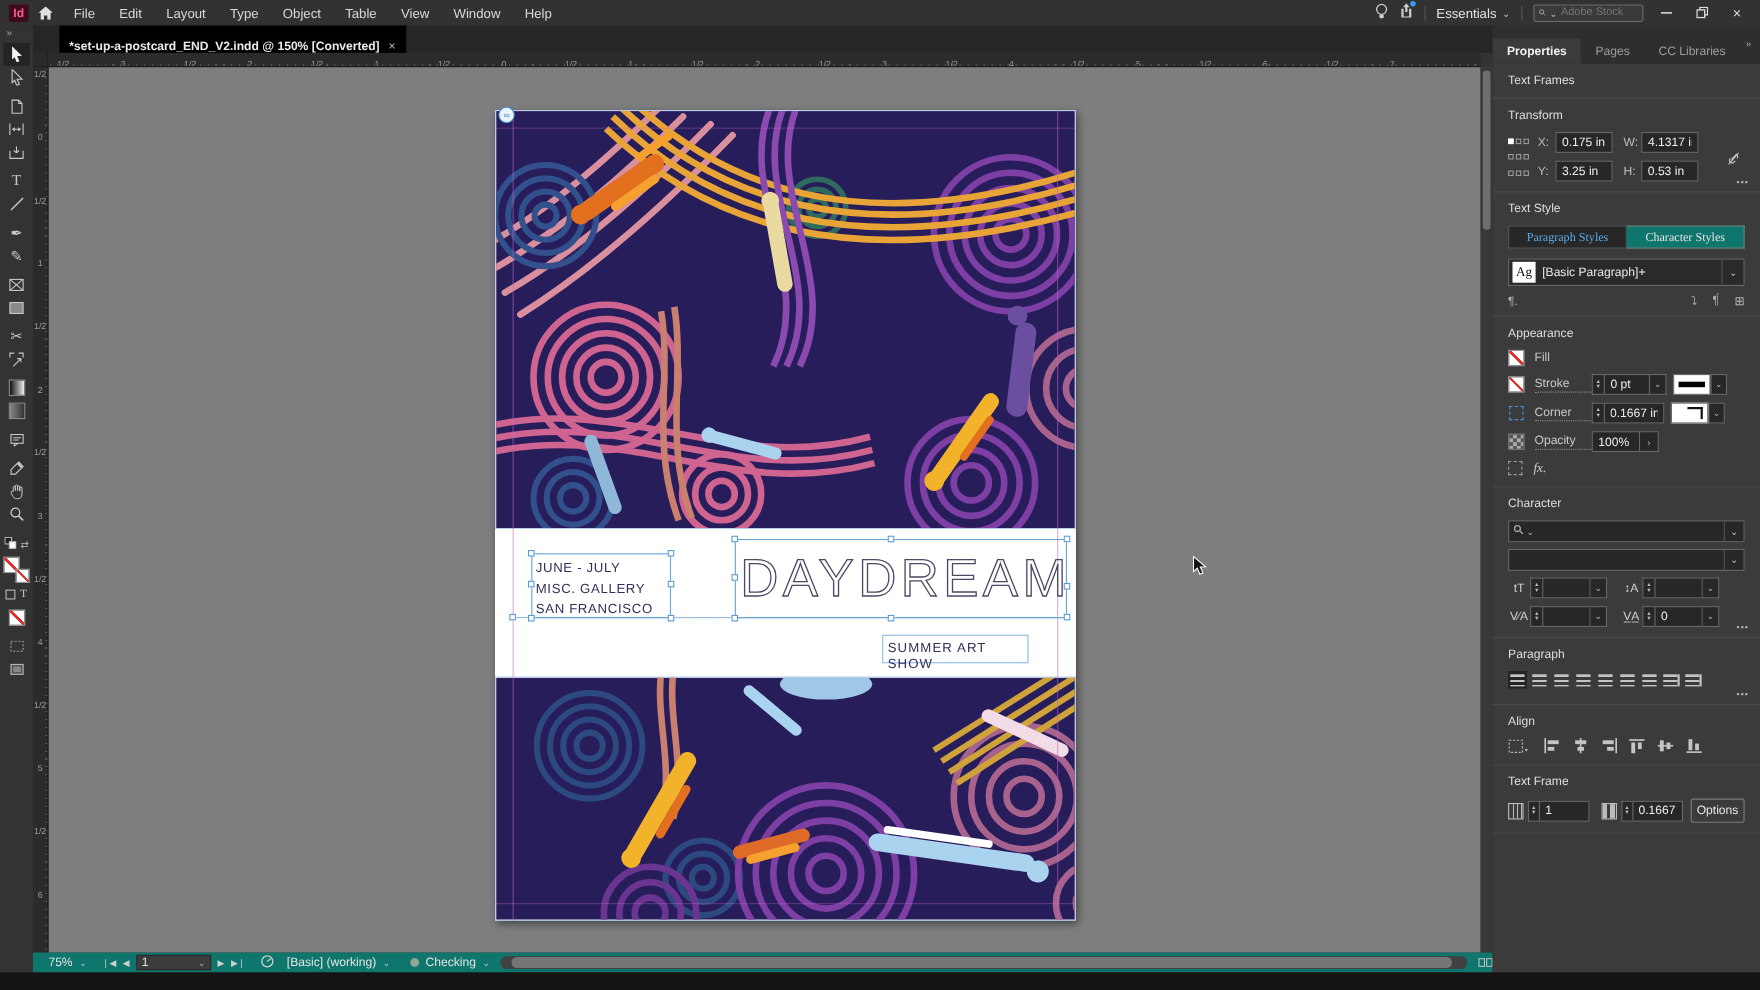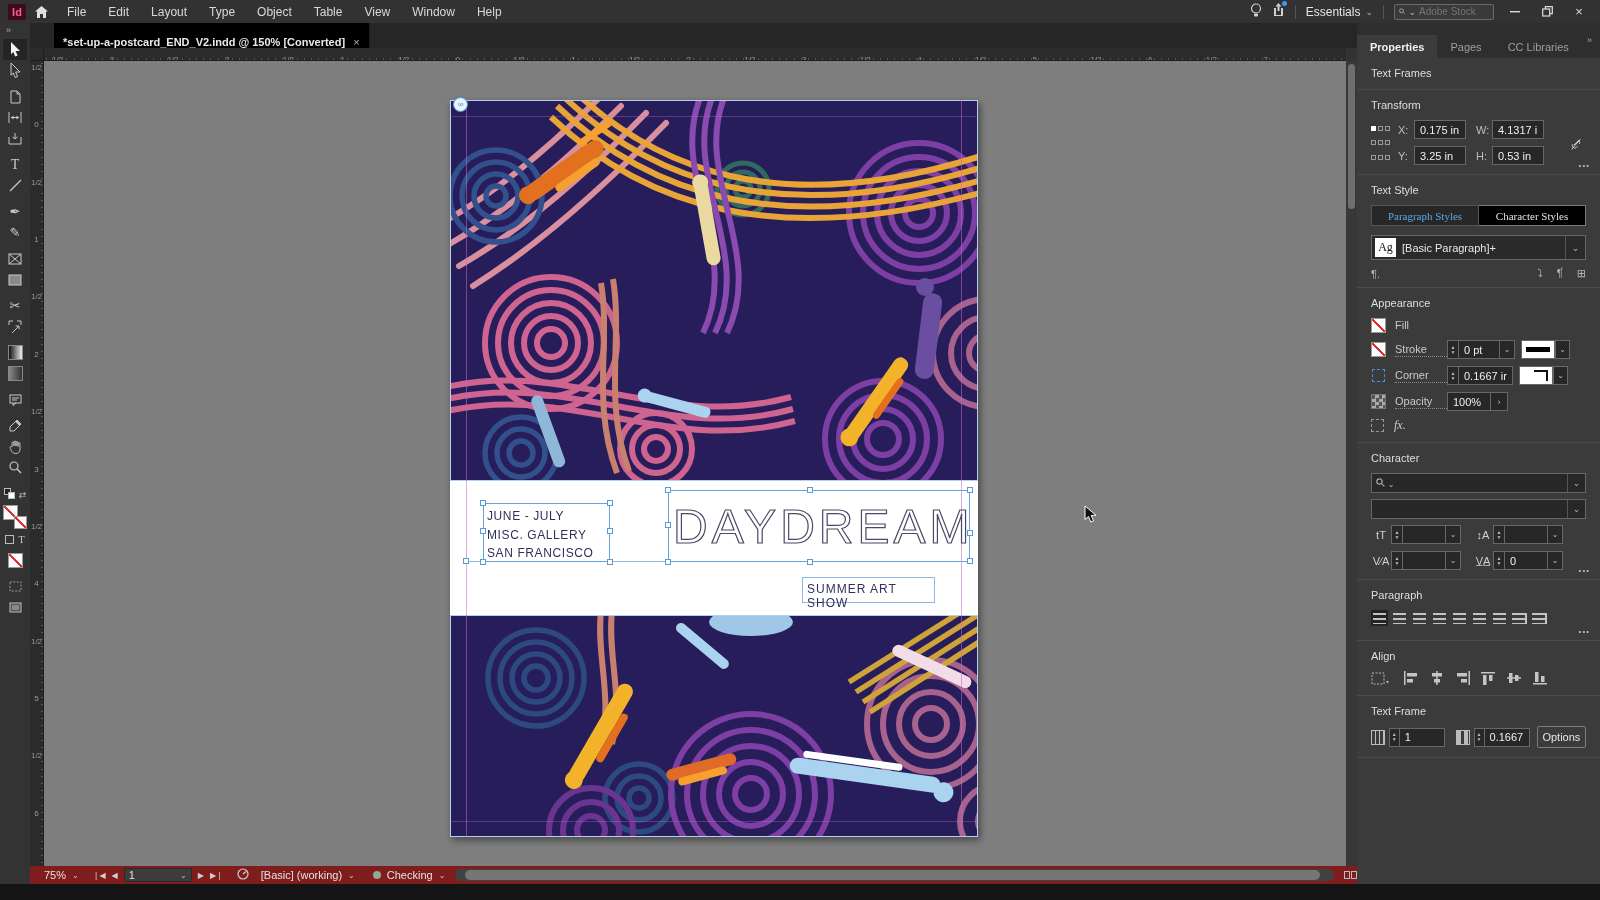--- a/index.html
+++ b/index.html
@@ -124,21 +124,21 @@
   
   #refgrid { display:grid; grid-template-columns:repeat(3,5px); grid-gap:2px; margin-right:8px;}
   #refgrid i { width:5px; height:5px; border:1px solid #9a9a9a; background:transparent;}
   #refgrid i.sel { background:#fff; border-color:#fff;}
   .xy-label { width:16px; color:#bdbdbd;}
   .t-inp { width:52px;}
   
   .style-tabs { display:flex; height:21px; margin-bottom:9px;}
   .style-tab { flex:1; display:flex; align-items:center; justify-content:center; font-size:11px;font-family:Liberation Serif, serif;}
   .style-tab.active { background:#272727; color:#57a9e8; border:1px solid #555;}
-  .style-tab.idle { background:#000000; color:#e2e2e2; border:1px solid #7a7a7a; border-left:none;}
+  .style-tab.idle { background:#0f766e; color:#e2e2e2; border:1px solid #7a7a7a; border-left:none;}
   #style-dd { display:flex; align-items:center; height:25px; background:#2a2a2a; border:1px solid #676767;}
   #ag-box { width:21px; height:19px; background:#fff; color:#111; font-family:"Liberation Serif",serif;
     font-size:12px; display:flex; align-items:center; justify-content:center; margin:0 6px 0 3px;}
   #style-dd .name { flex:1; color:#e8e8e8;}
   #style-dd .ddc { width:20px; border-left:1px solid #555; align-self:stretch; display:flex;
     align-items:center; justify-content:center; color:#bbb; font-size:9px;}
   .glyph-row { display:flex; align-items:center; margin-top:7px; color:#b5b5b5; font-size:11px;}
   .glyph-row .right { margin-left:auto; display:flex; gap:14px;}
   
   .ap-label { width:52px; color:#c9c9c9; border-bottom:1px dotted #8a8a8a; margin-left:9px;
@@ -176,21 +176,21 @@
   
   .col-icon { width:15px; height:15px; border:1px solid #bbb; margin-right:4px;
     background:repeating-linear-gradient(to right,transparent 0 3px,#bbb 3px 4px);}
   
   .btn { height:22px; border:1px solid #7c7c7c; border-radius:2px; color:#e5e5e5; font-size:11px;
     display:flex; align-items:center; justify-content:center; background:transparent;}
   .btn.half { flex:1;}
   .btn.full { width:100%;}
 
   
-  #statusbar { left:30px; top:866px; width:1327px; height:18px; background:#7f1d1d; z-index:26;
+  #statusbar { left:30px; top:866px; width:1327px; height:18px; background:#0f766e; z-index:26;
     display:flex; align-items:center; color:#e3e3e3; font-size:11px; gap:6px; padding:0 0 0 14px;}
   #statusbar .navbtn { color:#cfcfcf; font-size:8px;}
   #pagefield { width:68px; height:14px; background:#3c3c3c; border:1px solid #2a2a2a; display:flex;
     align-items:center; padding:0 4px;}
   #pagefield .c { margin-left:auto; font-size:8px; color:#bbb;}
   #hscroll { flex:1; height:12px; background:#414141; border-radius:6px; position:relative; margin:0 4px;}
   #hscroll .thumb { position:absolute; left:10px; top:1px; height:10px; width:calc(100% - 24px);
     background:#757575; border-radius:5px;}
   .greendot { width:8px; height:8px; border-radius:50%; background:#93a893;}
   #splitview { display:flex; gap:1px;}

